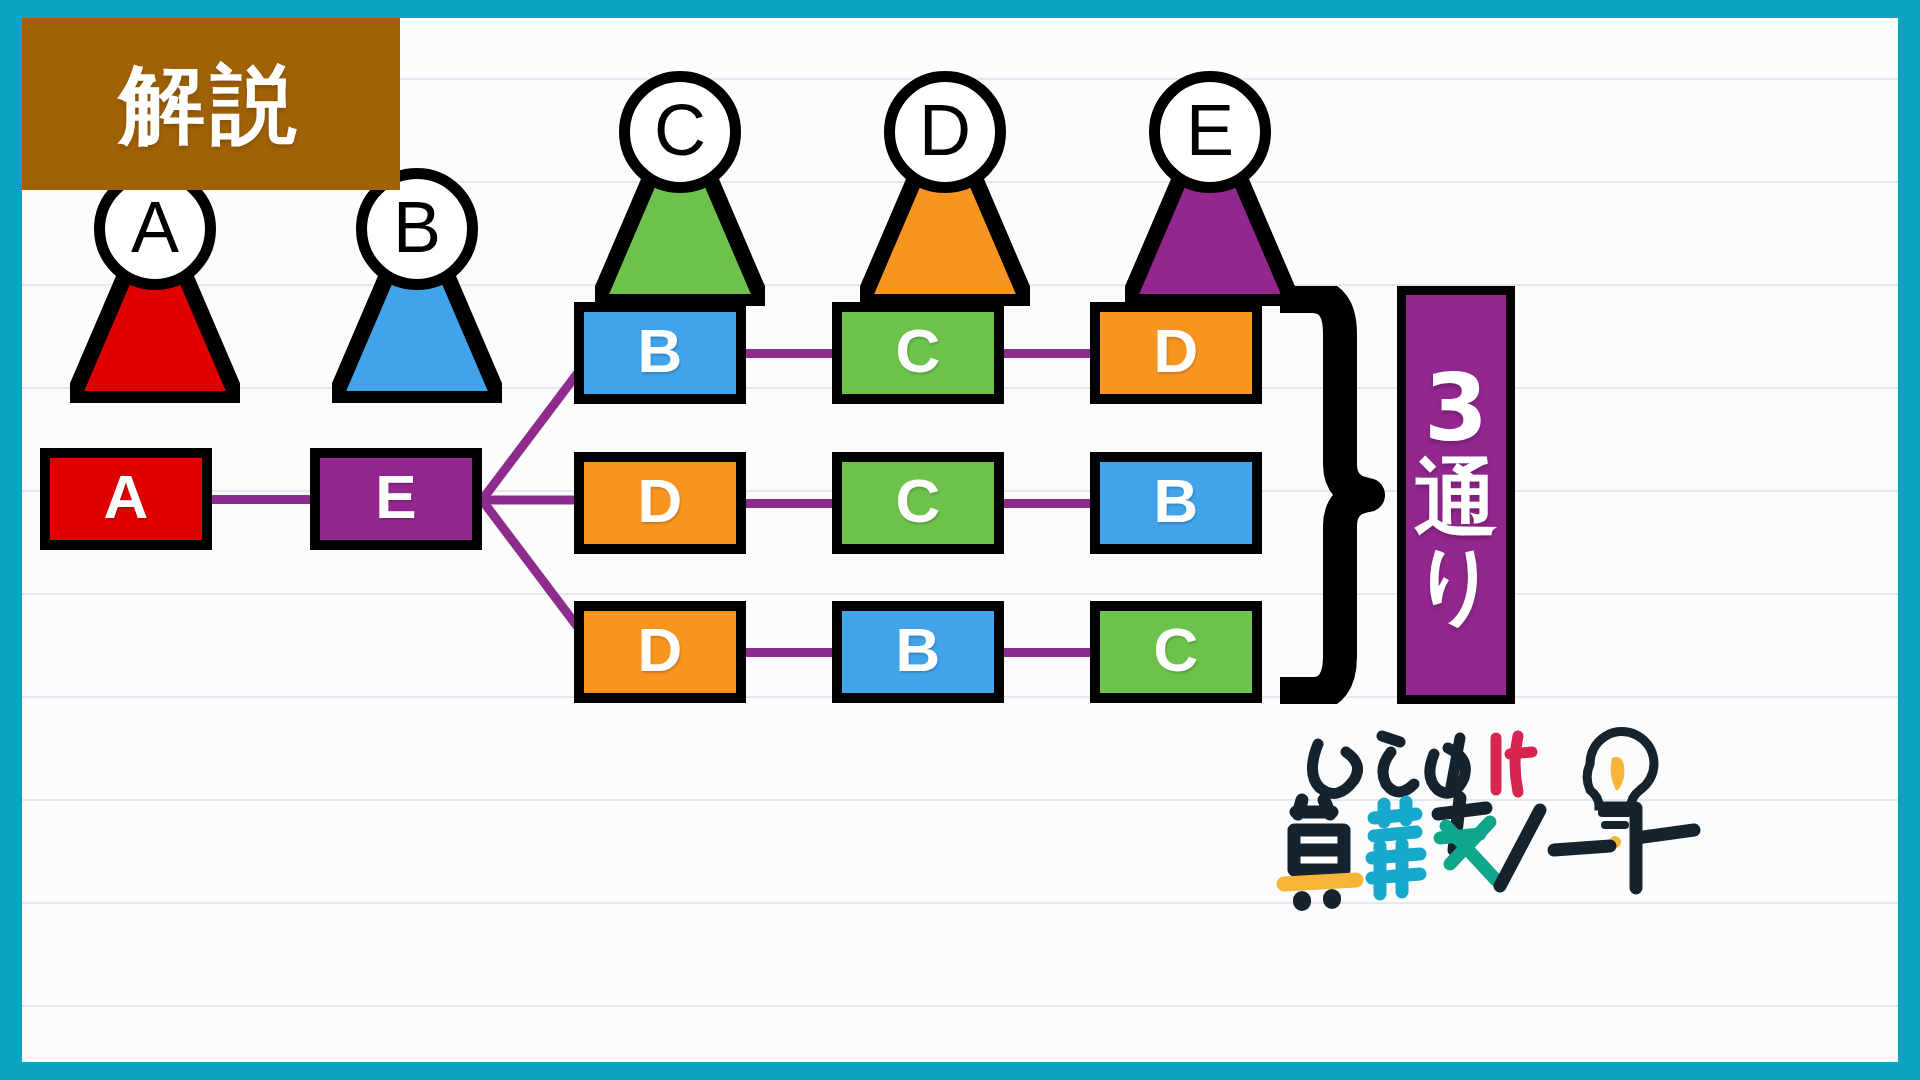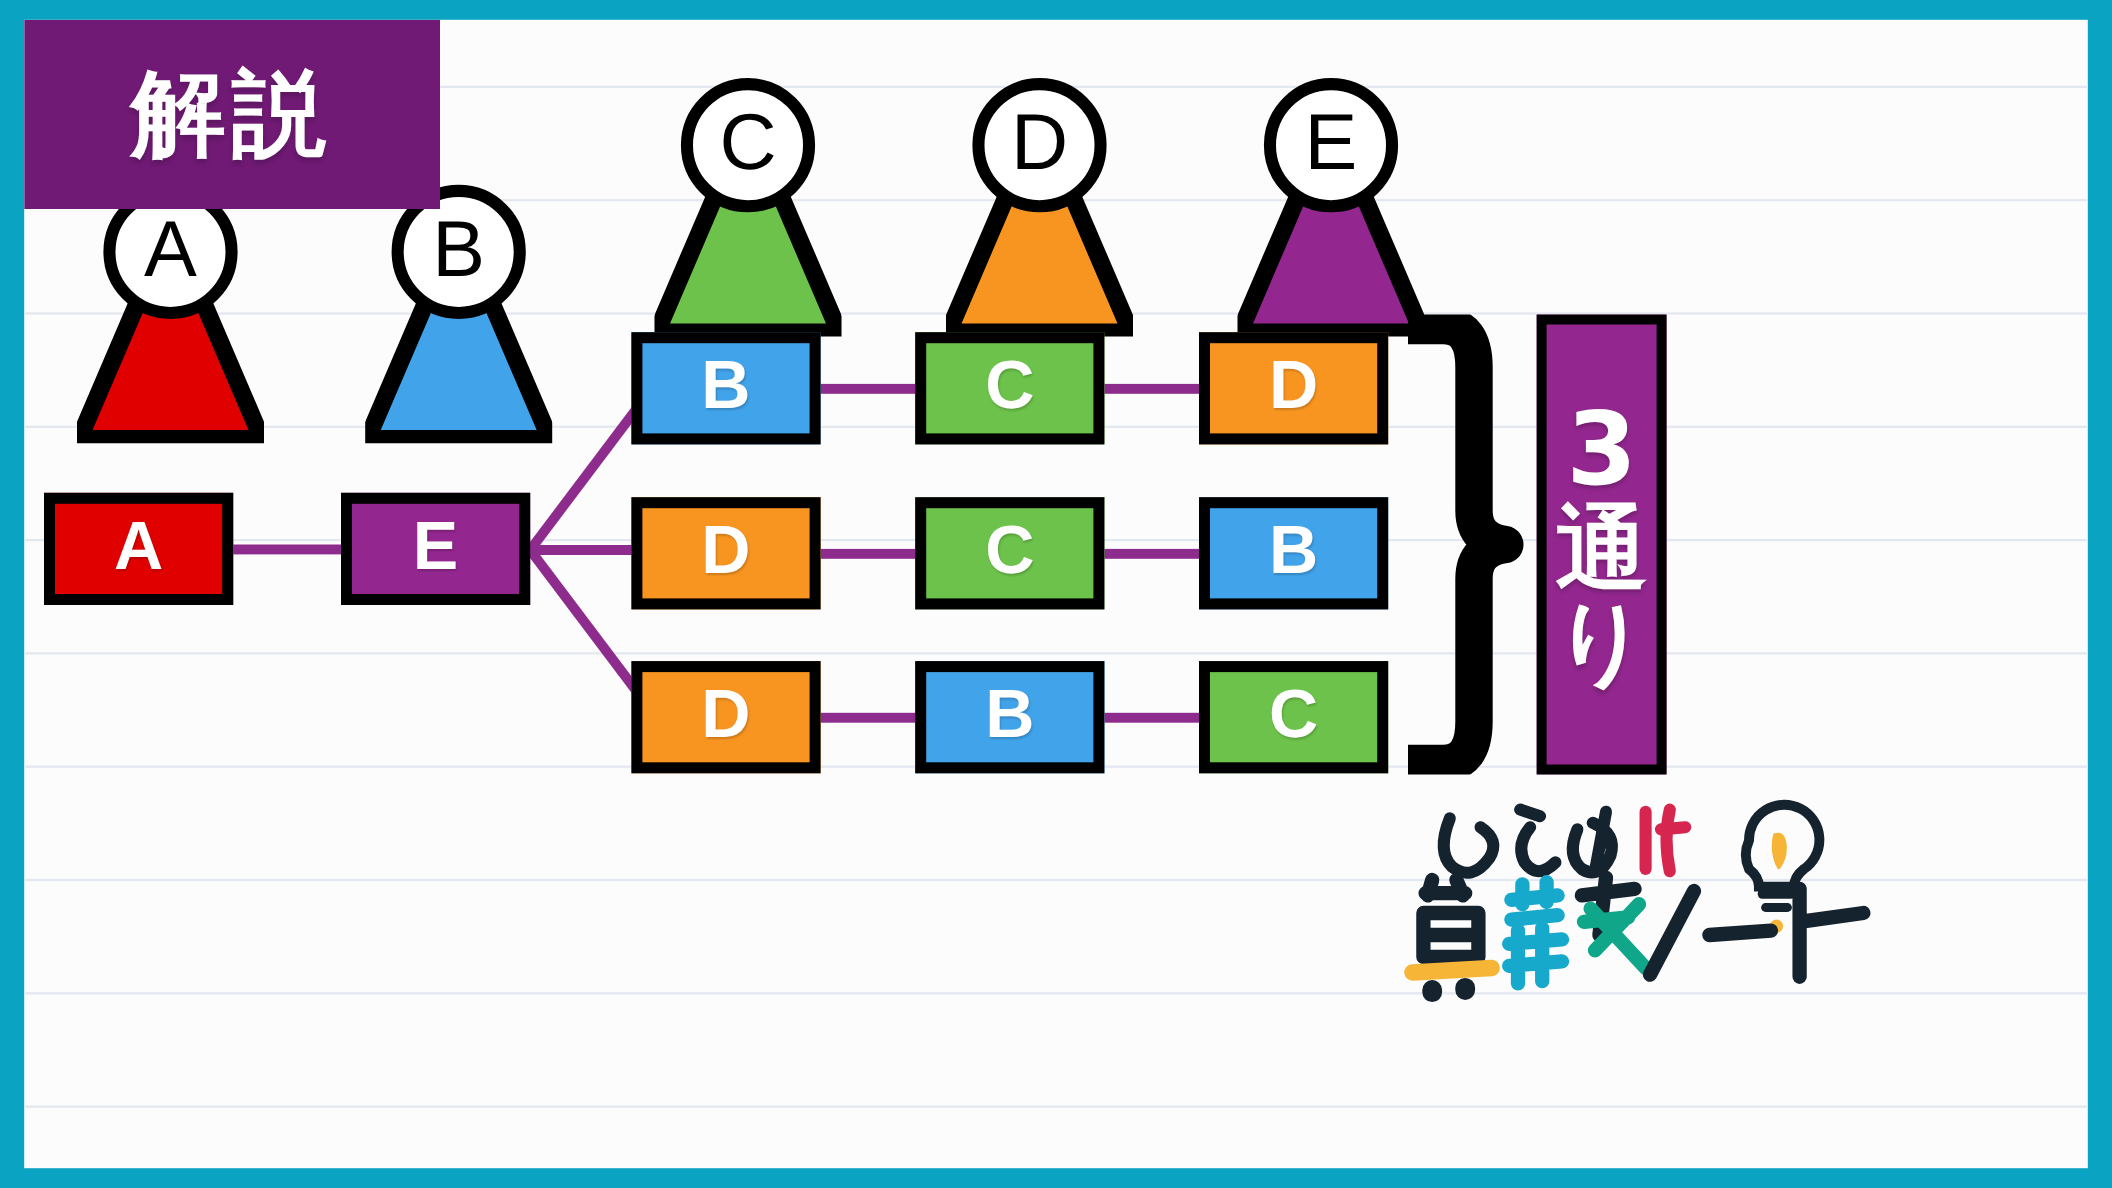--- a/index.html
+++ b/index.html
@@ -16,21 +16,21 @@
     background:#FCFCFD;
     overflow:hidden;
   }
   .rule {
     position:absolute; left:0; width:100%; height:2px;
     background:#E3E7EF;
   }
   #badge {
     position:absolute; left:0; top:0;
     width:378px; height:172px;
-    background:#701a75;
+    background:#a16207;
     display:flex; align-items:center; justify-content:center;
     z-index:40;
   }
   #badge span {
     color:#fff; font-size:86px; font-weight:bold;
     letter-spacing:6px; line-height:1;
     font-family:"DejaVu Sans", sans-serif;
     text-shadow: 0 3px 5px rgba(0,0,0,.18);
   }
   

